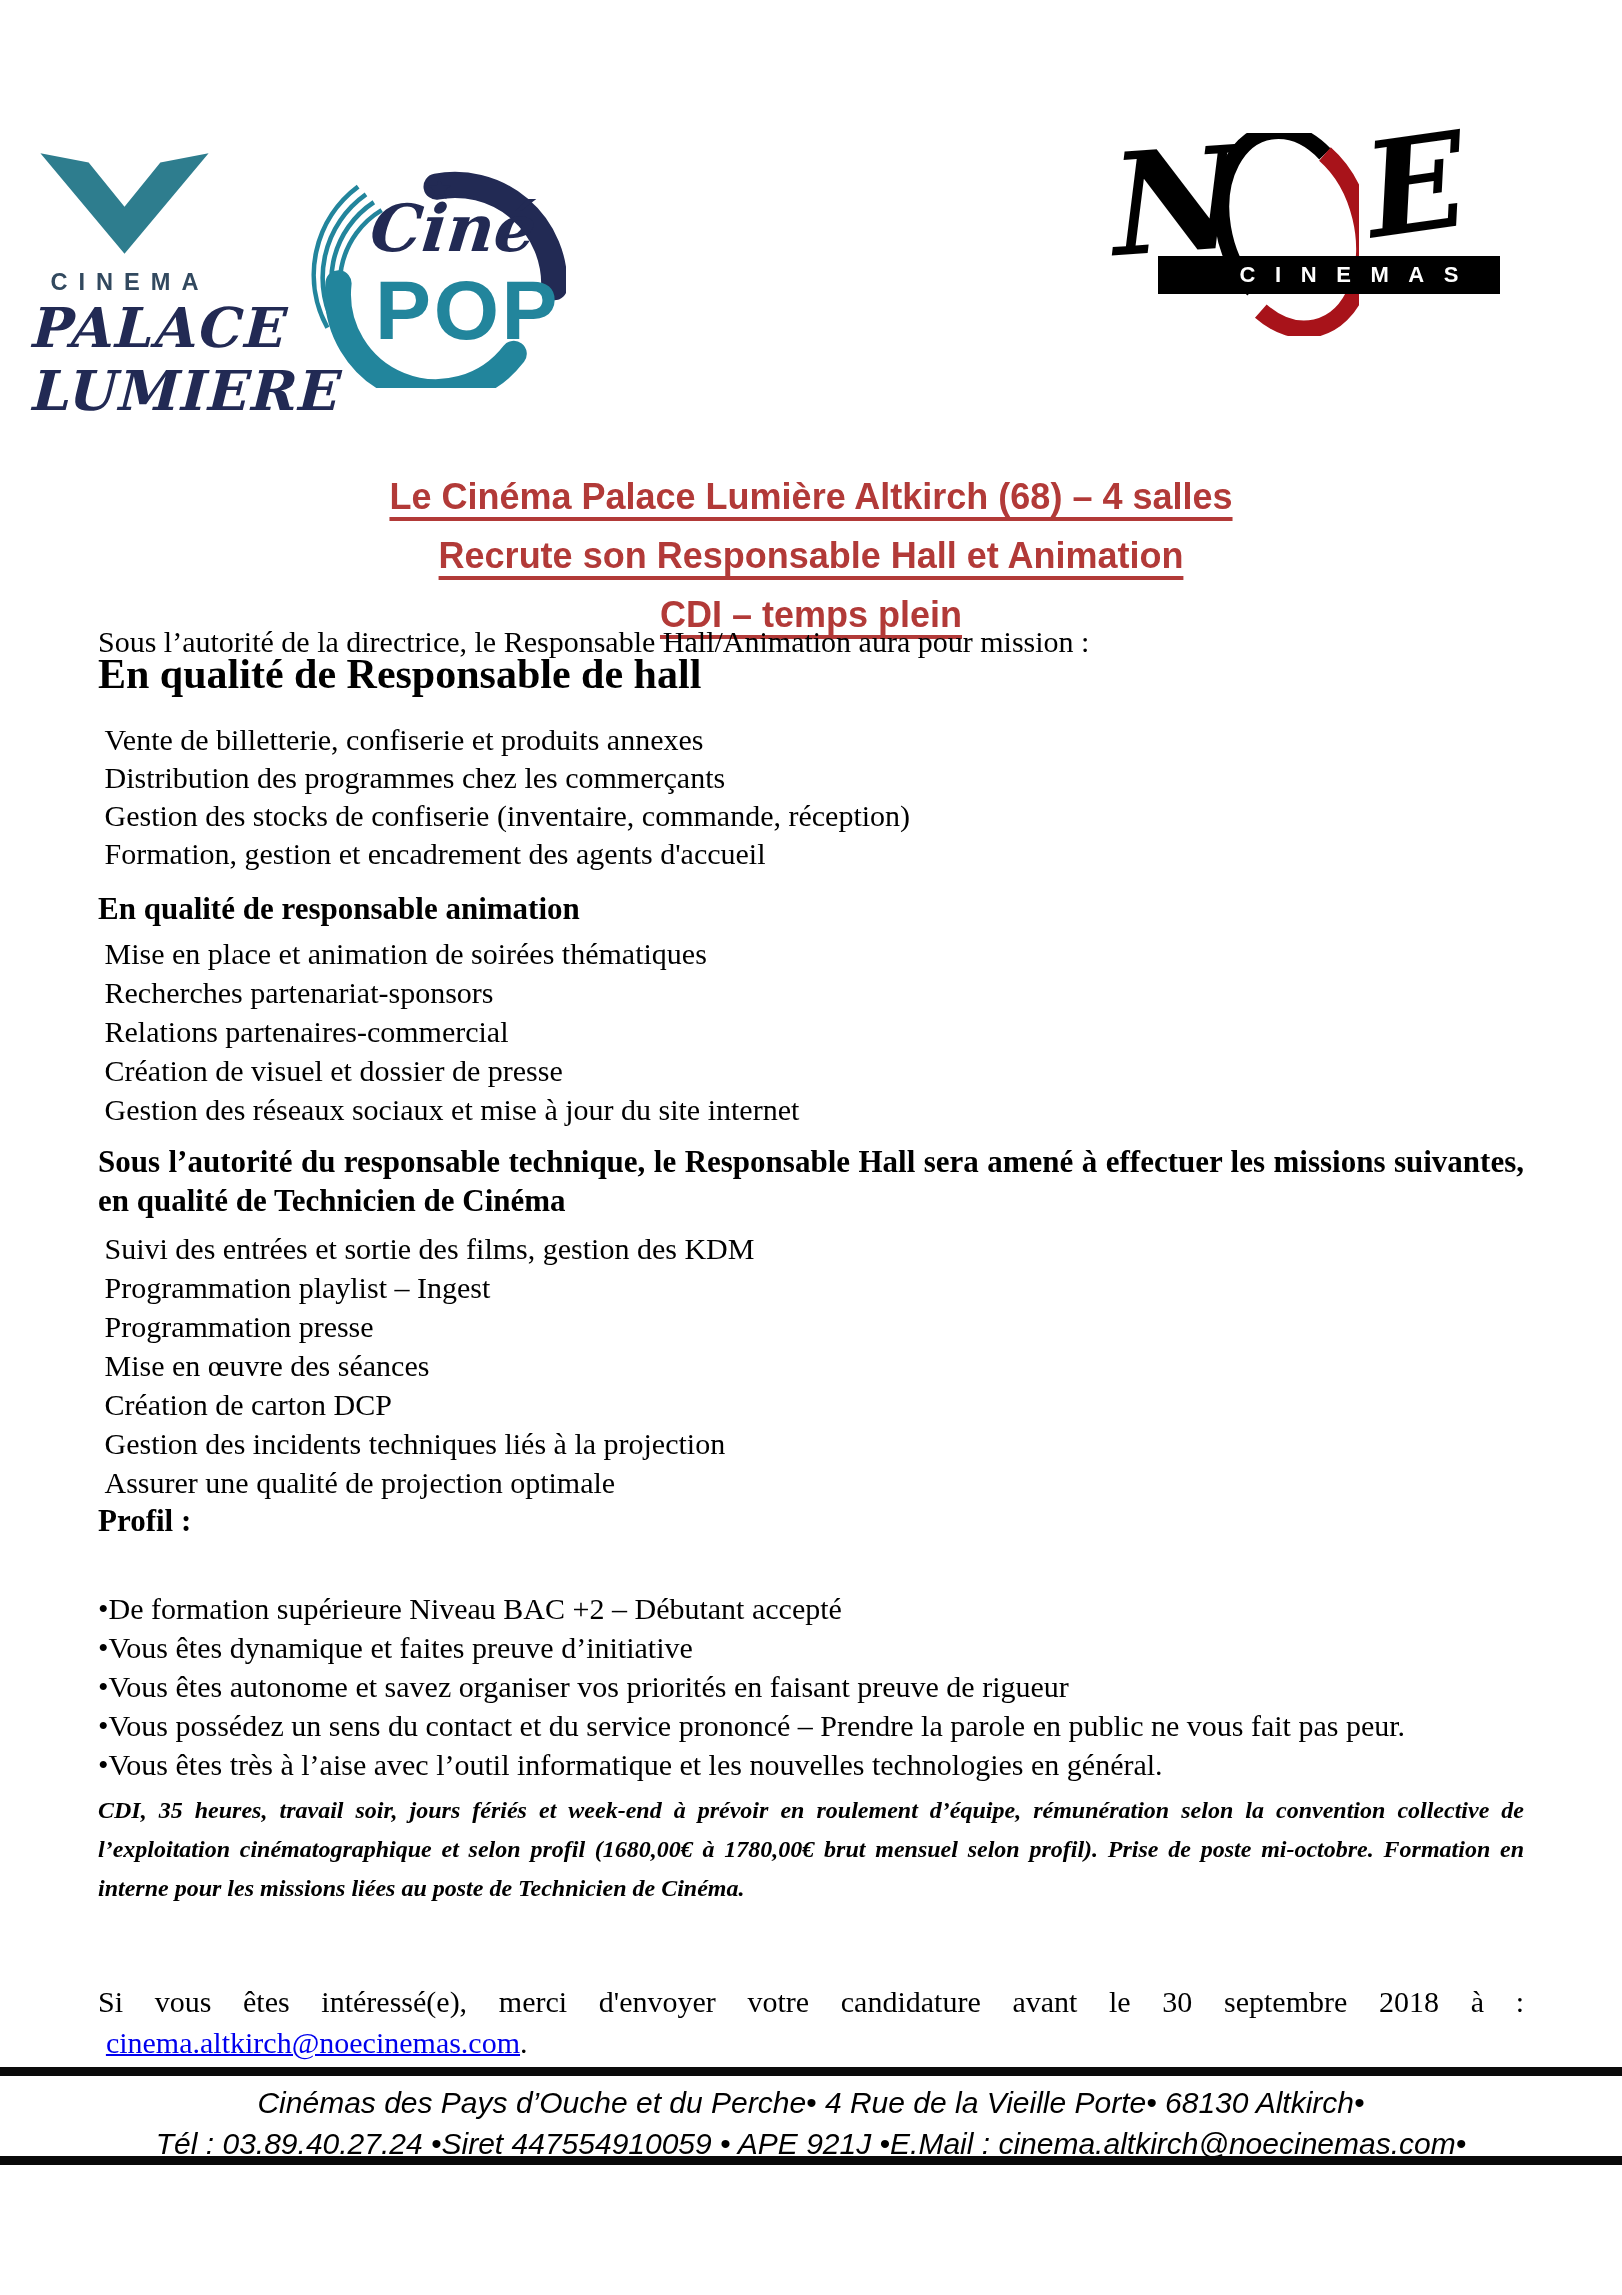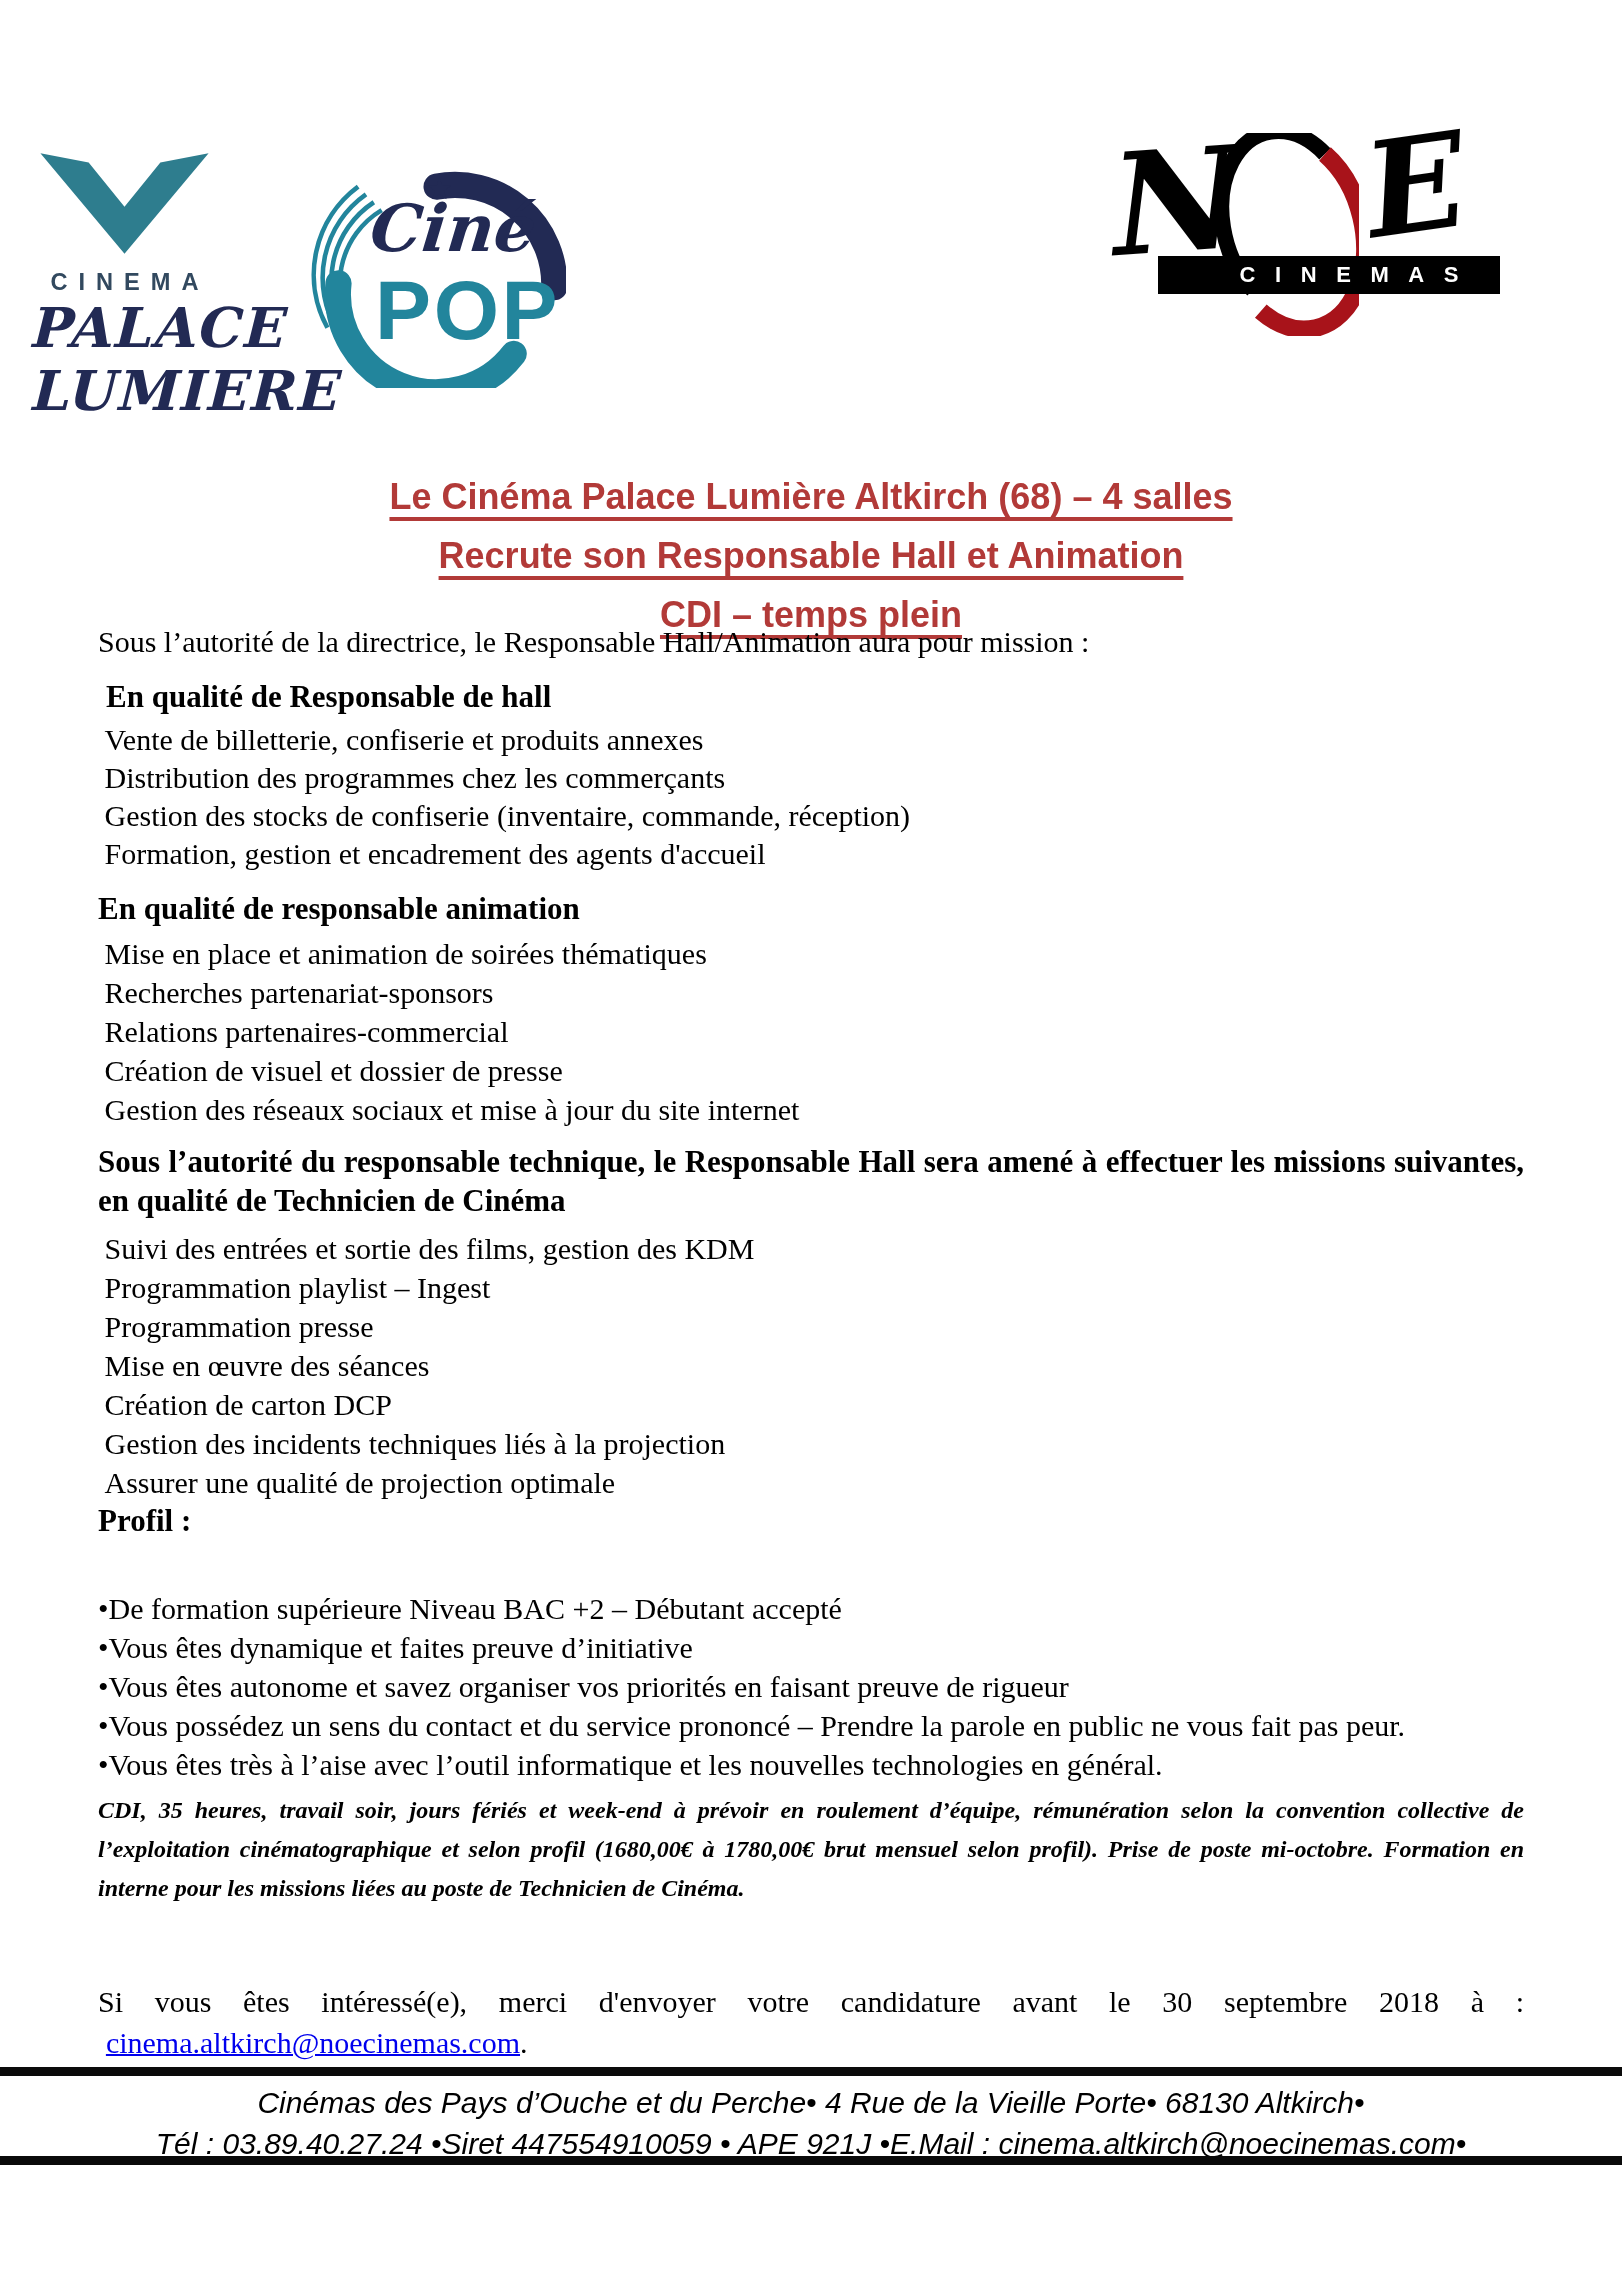--- a/index.html
+++ b/index.html
@@ -57,21 +57,21 @@
     text-decoration:underline; text-decoration-thickness:3.9px; text-underline-offset:7.9px;
   }
 
   
   .tx { position:absolute; left:98px; width:1426px; font-size:30px; line-height:38px; }
   .bold { font-weight:bold; }
   .just { text-align:justify; }
   .list-item { padding-left:6.5px; }
 
   .intro       { top:623px; }
-  .sec1-head   { top:678px; font-size:31px;margin-left:8px; }
+  .sec1-head   { top:655px; font-size:42px; }
   .sec1-list   { top:721px; }
   .sec2-head   { top:890px; font-size:31px; }
   .sec2-list   { top:934px; line-height:39px; }
   .tech-head   { top:1142px; font-size:31px; line-height:39px; }
   .tech-list   { top:1229px; line-height:39px; }
   .profil-head { top:1502px; font-size:31px; }
   .bullets     { top:1545px; line-height:39px;margin-top:44px; }
   .conditions  { top:1791px; font-size:24px; line-height:39px;font-style:italic; }
   .apply       { top:1981px; line-height:41px; }
   .apply-l1    { text-align:justify; text-align-last:justify; }

